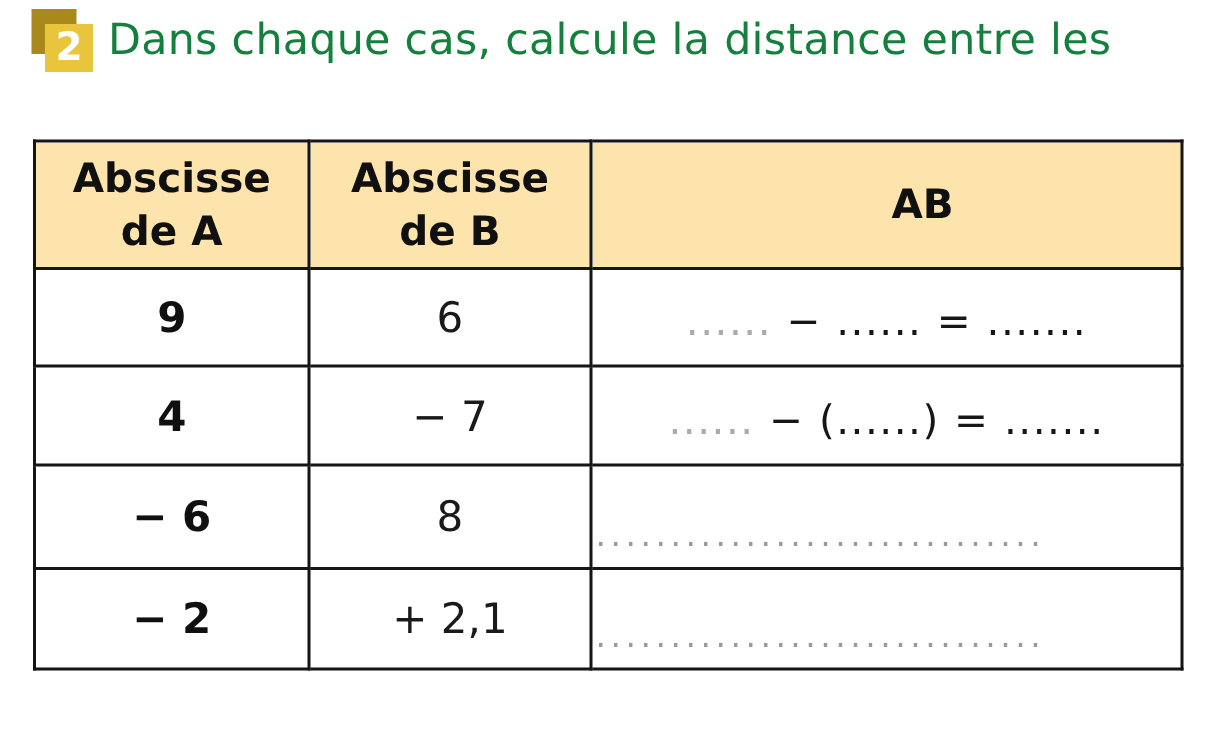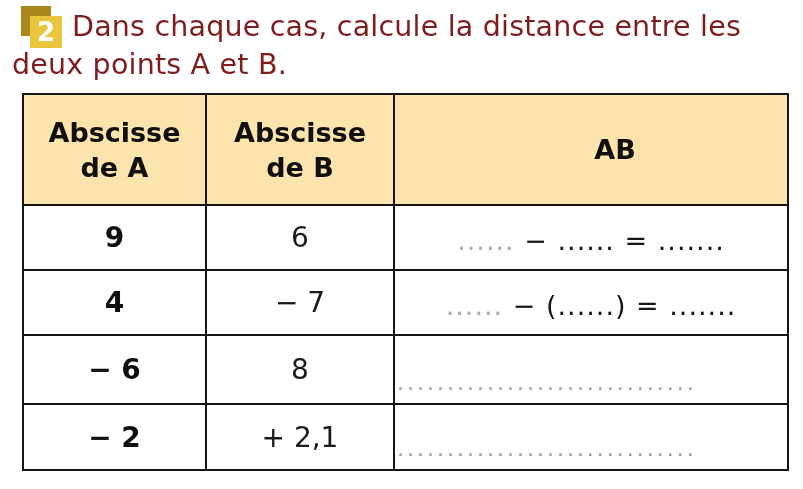--- a/index.html
+++ b/index.html
@@ -23,21 +23,21 @@
   .badge-front {
     position: absolute; left: 30px; top: 16px;
     width: 32px; height: 32px;
     display: flex; align-items: center; justify-content: center;
     color: #ffffff; font-weight: bold; font-size: 26px;
   }
 
   
   .title {
     position: absolute; left: 12px; top: 8px; width: 784px;
-    font-size: 28.5px; line-height: 38px; color: #7f1d1d;
+    font-size: 28.5px; line-height: 38px; color: #15803d;
     letter-spacing: 0.2px;
   }
   .title .line1 { padding-left: 60px; }
 
   
   table.exo-table {
     position: absolute; left: 22px; top: 93px;
     width: 765px; height: 354px;
     border-collapse: collapse; table-layout: fixed;
   }
@@ -47,21 +47,21 @@
   }
   .exo-table th {
     font-weight: bold;
     font-size: 27px;
     line-height: 35px;
     text-align: center;
     vertical-align: middle;
     white-space: pre-line;
     color: #101010;
   }
-  tr.hdr { height: 111px; }
+  tr.hdr { height: 85px; }
   tr.r1, tr.r2 { height: 65px; }
   tr.r3 { height: 69px; }
   tr.r4 { height: 66px; }
 
   td.col-a {
     font-weight: bold; font-size: 28px;
     text-align: center; vertical-align: middle; color: #101010;
   }
   td.col-b {
     font-size: 28px;
@@ -90,21 +90,20 @@
 
 <div class="page">
 
   <div class="badge">
     <div class="badge-back" style="background: rgb(169, 137, 28);"></div>
     <div class="badge-front" style="background: rgb(233, 197, 61);">2</div>
   </div>
 
   <div class="title">
     <div class="line1">Dans chaque cas, calcule la distance entre les</div>
-    <div class="line2">deux points A et B.</div>
   </div>
 
   <table class="exo-table">
     <colgroup>
       <col style="width:183px">
       <col style="width:188px">
       <col style="width:394px">
     </colgroup>
     <thead>
       <tr class="hdr">

